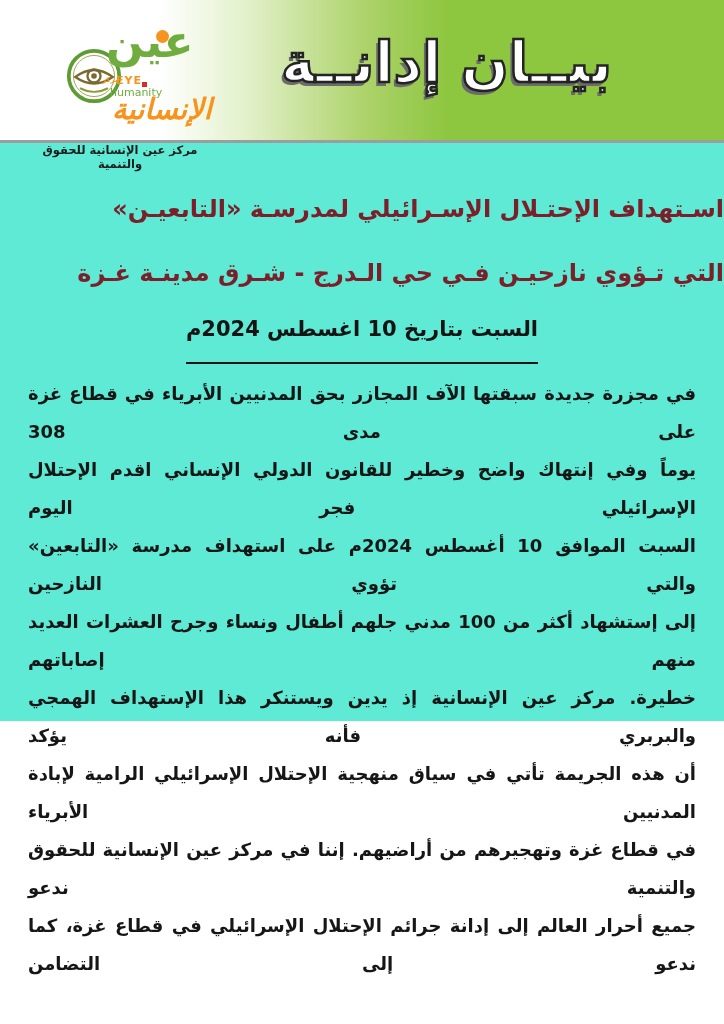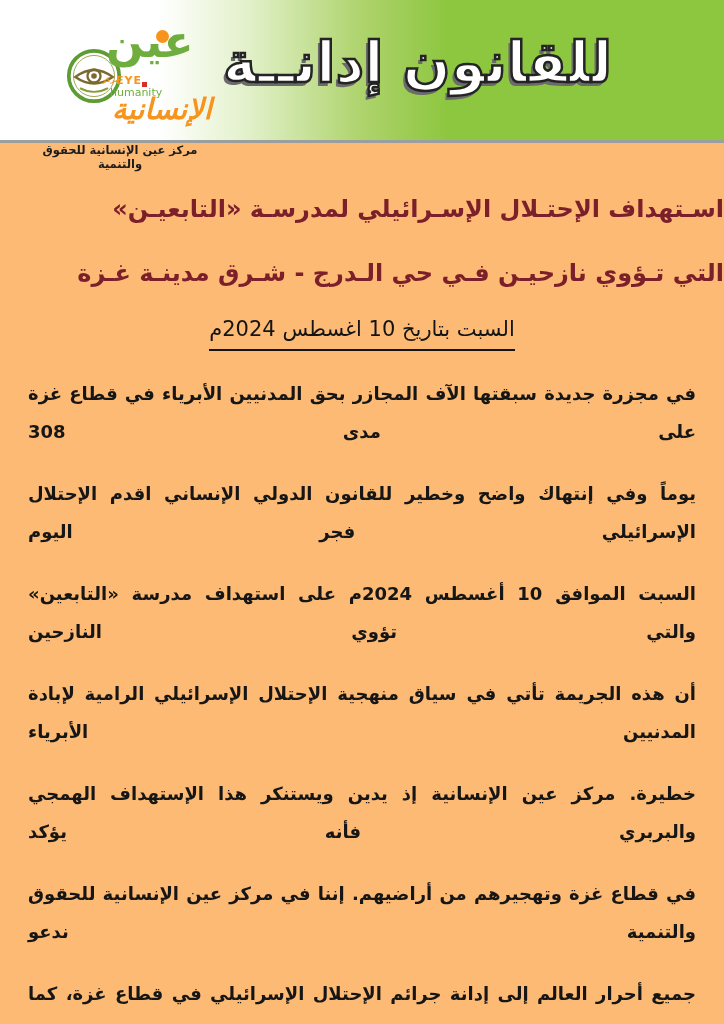--- a/index.html
+++ b/index.html
@@ -2,21 +2,21 @@
 <html lang="ar" dir="rtl"><head>
 <meta charset="utf-8">
 <style>
   * { margin:0; padding:0; box-sizing:border-box; }
   body {
     width:724px; height:1024px;
     font-family:"DejaVu Sans", sans-serif;
     background:#ffffff;
     position:relative; overflow:hidden;
   }
-  .page { width:724px; height:1024px; position:relative; background:#fdba74; }
+  .page { width:724px; height:721px; position:relative; background:#5eead4; }
 
   
   .header {
     position:relative; width:724px; height:143px;
     background:linear-gradient(90deg,#ffffff 0%,#ffffff 22%,#e3f1cb 34%,#aed36c 50%,#8dc63f 62%,#8dc63f 100%);
     border-bottom:3px solid #9a9e9e;
   }
   .banner-title {
     position:absolute; top:30px; right:112px;
     font-size:56px; font-weight:bold; color:#ffffff;
@@ -54,30 +54,29 @@
 
   
   .headline { margin-top:34px; text-align:center; }
   .headline-line {
     color:#7b1f2a; font-weight:bold; font-size:24px; line-height:64px;
     white-space:nowrap;
     text-align:right;
   }
   .date-line { margin-top:12px; text-align:center; }
   .date-line span {
-    font-size:21px; font-weight:normal; color:#141414;
-    border-bottom:2px solid #141414; padding-bottom:8px;text-align:center;
+    font-size:21px; font-weight:bold; color:#141414;
+    border-bottom:2px solid #141414; padding-bottom:21px;text-align:center;
   }
 
   .body-text { margin:34px 28px 0 28px; }
   .body-line {
     font-size:18px; font-weight:bold; color:#161616;
     line-height:38px; text-align:justify; text-align-last:justify;
     direction:rtl;
-    margin-top:24px;
   }
 </style>
 </head>
 <body>
 
 <div class="page">
 
   <div class="header">
 
     <div class="logo">
@@ -94,36 +93,37 @@
       <div class="tiny-markaz">مركز</div>
       <div class="eye-row">
         <span class="red-square"></span>
         <span class="eye-word">EYE</span>
       </div>
       <div class="humanity-word">humanity</div>
       <div class="insaniya-word">الإنسانية</div>
     </div>
     <div class="org-name">مركز عين الإنسانية للحقوق والتنمية</div>
 
-    <div class="banner-title">للقانون إدانــة</div>
+    <div class="banner-title">بيــان إدانــة</div>
   </div>
 
   <div class="headline">
     <div class="headline-line">اسـتهداف الإحتـلال الإسـرائيلي لمدرسـة «التابعيـن»</div>
     <div class="headline-line">التي تـؤوي نازحيـن فـي حي الـدرج - شـرق مدينـة غـزة</div>
   </div>
 
   <div class="date-line">
     <span>السبت بتاريخ 10 اغسطس 2024م</span>
   </div>
 
   <div class="body-text">
     <div class="body-line">في مجزرة جديدة سبقتها الآف المجازر بحق المدنيين الأبرياء في قطاع غزة على مدى 308</div>
     <div class="body-line">يوماً وفي إنتهاك واضح وخطير للقانون الدولي الإنساني اقدم الإحتلال الإسرائيلي فجر اليوم</div>
     <div class="body-line">السبت الموافق 10 أغسطس 2024م على استهداف مدرسة «التابعين» والتي تؤوي النازحين</div>
+    <div class="body-line">إلى إستشهاد أكثر من 100 مدني جلهم أطفال ونساء وجرح العشرات العديد منهم إصاباتهم</div>
+    <div class="body-line">خطيرة.  مركز عين الإنسانية إذ يدين ويستنكر هذا الإستهداف الهمجي والبربري فأنه يؤكد</div>
     <div class="body-line">أن هذه الجريمة  تأتي في سياق منهجية الإحتلال الإسرائيلي الرامية لإبادة المدنيين الأبرياء</div>
-    <div class="body-line">خطيرة.  مركز عين الإنسانية إذ يدين ويستنكر هذا الإستهداف الهمجي والبربري فأنه يؤكد</div>
     <div class="body-line">في قطاع غزة وتهجيرهم من أراضيهم.  إننا في مركز عين الإنسانية للحقوق والتنمية ندعو</div>
     <div class="body-line">جميع أحرار العالم إلى إدانة جرائم الإحتلال الإسرائيلي في قطاع غزة، كما ندعو إلى التضامن</div>
 
   </div>
 
 </div>
 
 </body></html>

